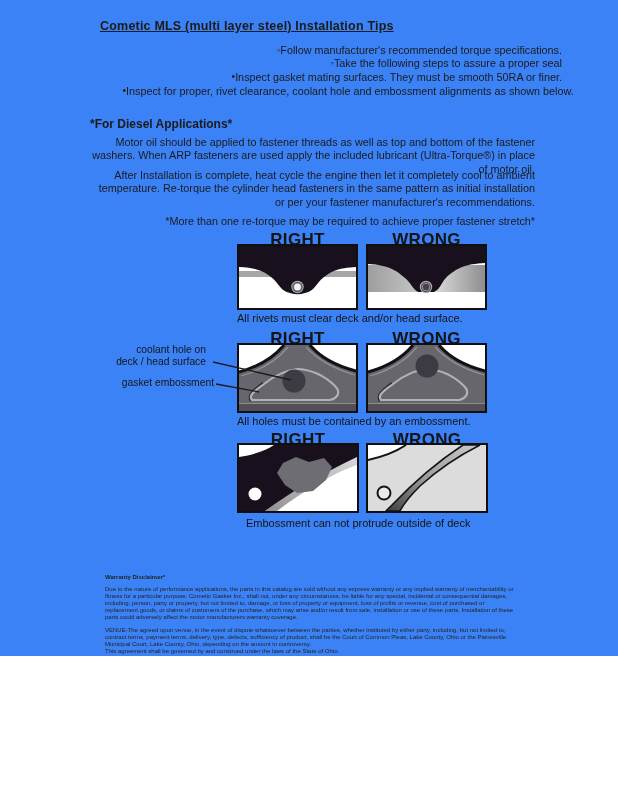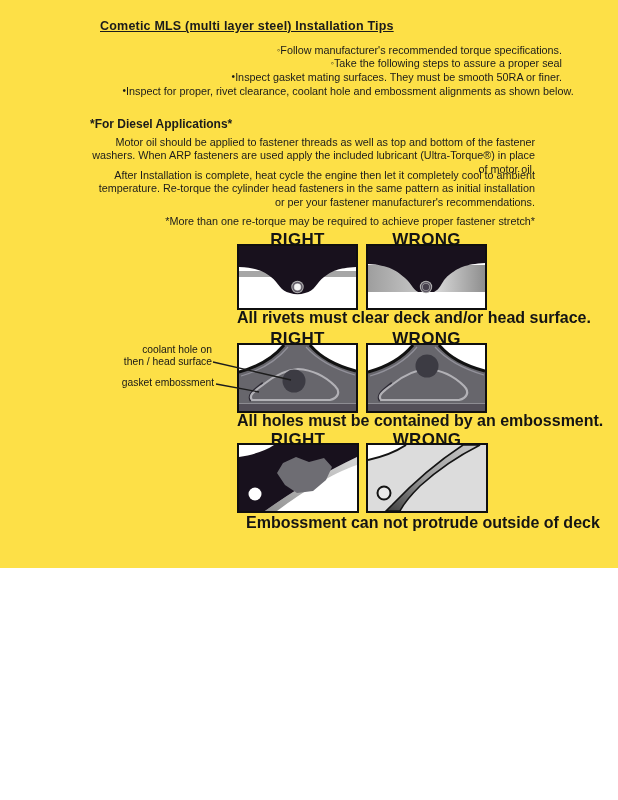--- a/index.html
+++ b/index.html
@@ -1,36 +1,36 @@
 <!DOCTYPE html>
 <html><head>
 <meta charset="utf-8">
 <style>
   html,body{margin:0;padding:0;background:#ffffff;}
   .page{
-    position:relative;width:618px;height:568px;background:#fde047;overflow:hidden;
+    position:relative;width:618px;height:656px;background:#3b82f6;overflow:hidden;
     font-family:"Liberation Sans", sans-serif;color:#1b1b1b;
   }
   .abs{position:absolute;}
   .title{
     left:100px;top:19px;font-size:12.5px;font-weight:bold;
     text-decoration:underline;letter-spacing:0.2px;white-space:nowrap;
   }
   .tips{left:92px;top:44px;width:470px;font-size:10.8px;line-height:13px;}
   .tip{white-space:nowrap;text-align:right;}
   .tip .b{display:inline-block;width:8px;font-size:9px;vertical-align:1px;}
   .tip.sub{margin-left:26px;}
   .tip.sub .b{font-size:10px;width:8px;}
   .h2{left:90px;top:117px;font-size:12px;font-weight:bold;white-space:nowrap;}
   .body{font-size:10.8px;line-height:13.4px;width:445px;left:90px;margin:0;text-align:right;}
   .p1{top:136px;} .p2{top:169px;} .p3{top:215px;}
   .dlabel{font-size:17px;font-weight:bold;letter-spacing:0.3px;text-align:center;width:121px;color:#141414;}
   .dbox{width:121px;border:2px solid #0f0f0f;box-sizing:border-box;background:#fff;line-height:0;}
   .dbox svg{display:block;}
-  .caption{font-size:16px;font-weight:bold;color:#141414;line-height:12.5px;white-space:nowrap;text-align:center;}
+  .caption{font-size:11px;font-weight:normal;color:#141414;line-height:12.5px;white-space:nowrap;text-align:center;}
   .ann{font-size:10.3px;line-height:11.5px;text-align:right;color:#161616;}
   .legal{left:105px;top:574px;width:412px;font-size:6px;line-height:7px;color:#242424;}
   .legal h3{margin:0 0 5px 0;font-size:6px;line-height:7px;font-weight:bold;}
   .legal p{margin:5.5px 0 0 0;}
   .legal p.tight{margin-top:0;}
   .legal p.first{margin-top:0;}
   .docnum{left:388px;top:755px;font-size:18px;letter-spacing:0.3px;color:#1a1a1a;white-space:nowrap;}
   .overlay{left:0;top:0;pointer-events:none;}
 </style>
 </head>
@@ -82,23 +82,23 @@
       <circle cx="58" cy="41" r="6.2" fill="#b3b3b3"></circle>
       <circle cx="58" cy="41" r="4.5" fill="none" stroke="#5c5663" stroke-width="1.4"></circle>
       <circle cx="58" cy="41" r="3.2" fill="#453f4c"></circle>
     </svg>
   </div>
   <div class="abs caption" style="left:237px;top:312px;">All rivets must clear deck and/or head surface.</div>
 
   <div class="abs dlabel" style="left:237px;top:329px;">RIGHT</div>
   <div class="abs dlabel" style="left:366px;top:329px;">WRONG</div>
 
-  <div class="abs ann" style="left:98px;top:344px;width:114px;">
+  <div class="abs ann" style="left:92px;top:344px;width:114px;">
     <div>coolant hole on</div>
-    <div>then / head surface</div>
+    <div>deck / head surface</div>
   </div>
   <div class="abs ann" style="left:98px;top:377px;width:116px;">gasket embossment</div>
 
   <div class="abs dbox" style="left:237px;top:343px;">
     <svg width="117" height="66" viewBox="0 0 117 66">
       <rect x="0" y="0" width="117" height="66" fill="#67666c"></rect>
       <rect x="0" y="58" width="117" height="1.2" fill="#8d8c92"></rect>
       <rect x="0" y="59" width="117" height="7" fill="#534f58"></rect>
       <path d="M0,0 L45,0 C36,11 22,21 0,27 Z" fill="#ffffff"></path>
       <path d="M45,0 C36,11 22,21 0,27" fill="none" stroke="#121212" stroke-width="3"></path>

